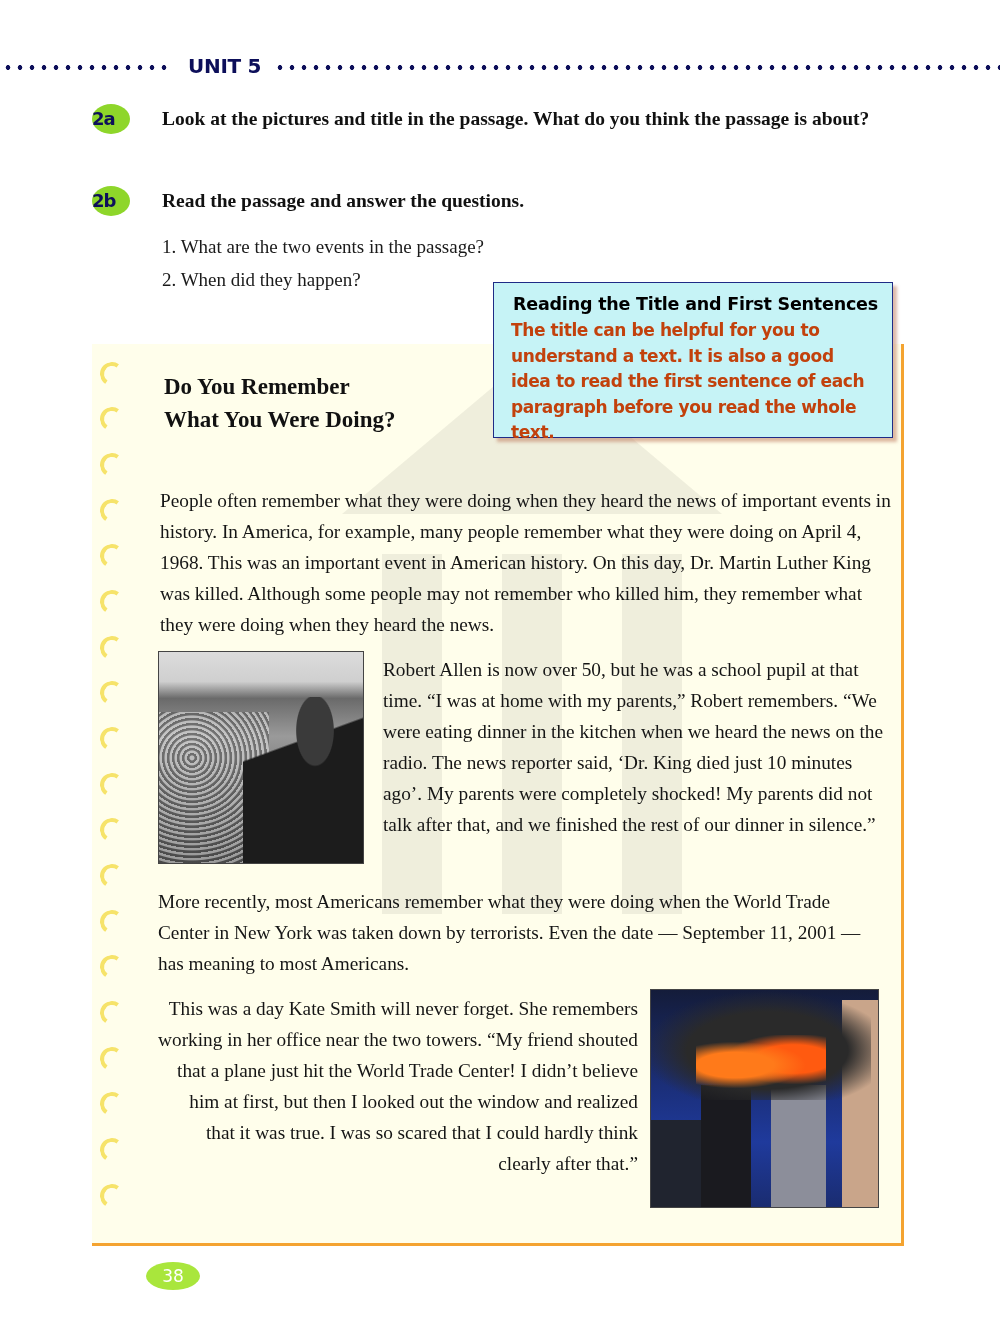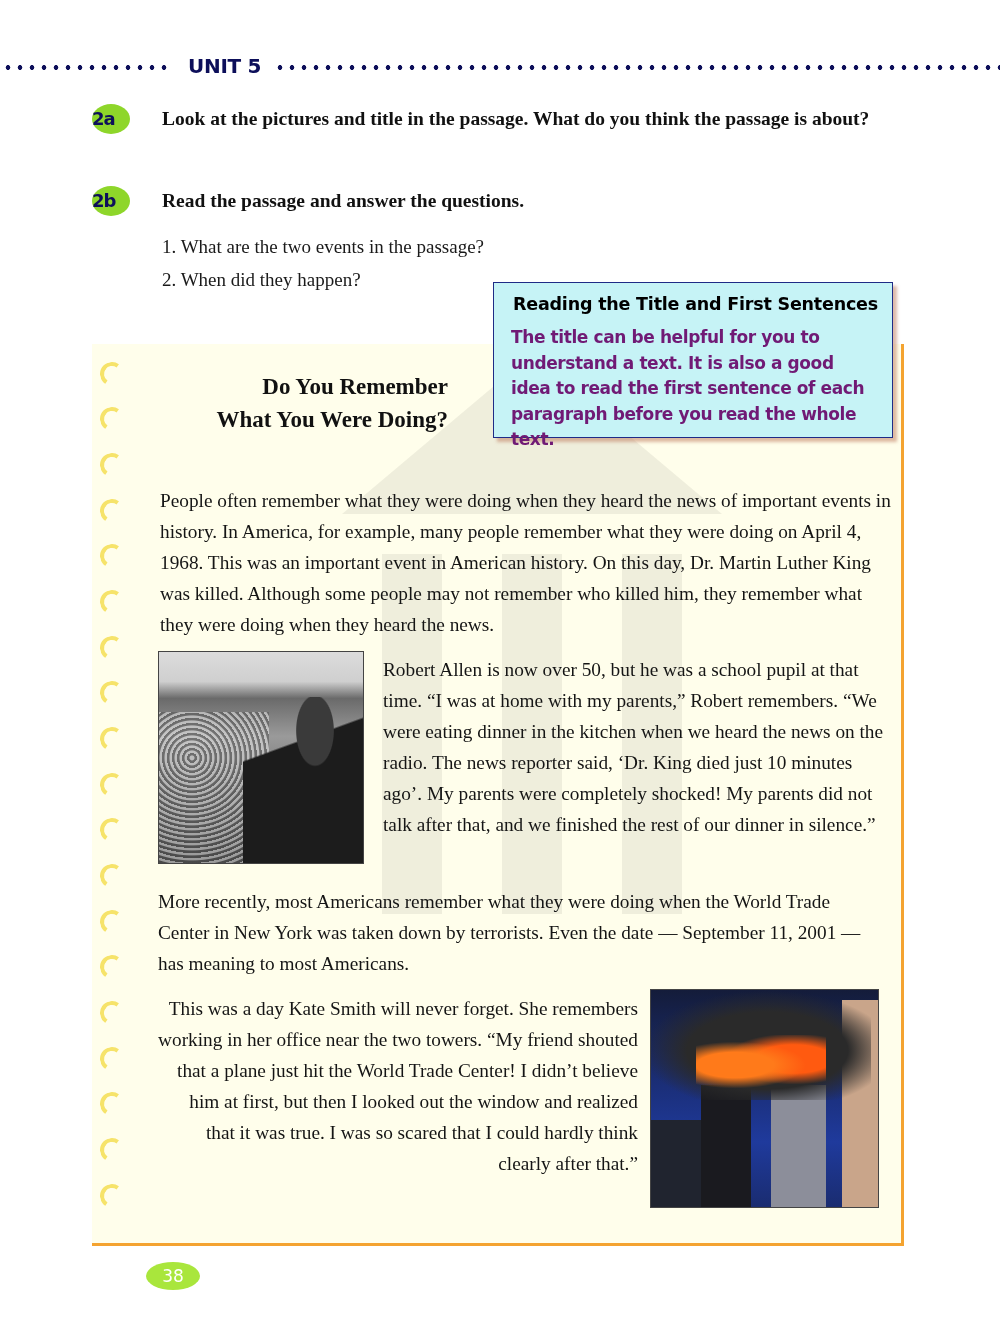--- a/index.html
+++ b/index.html
@@ -37,24 +37,24 @@
   
   .rings { position: absolute; left: 100px; top: 362px; width: 40px; }
   .ring { position: absolute; left: 0; width: 24px; height: 24px; border-radius: 50%;
     border-top: 4px solid #f6e36a; border-left: 4px solid #f6e36a;
     border-right: 4px solid transparent; border-bottom: 4px solid transparent; transform: rotate(-10deg); }
 
   
   .tip-box { position: absolute; left: 493px; top: 282px; width: 400px; height: 156px;
     background: #c6f3f6; border: 1.5px solid #1f2b86; box-shadow: 4px 4px 3px rgba(190,120,90,0.5); padding: 8px 14px 0 17px; z-index: 3; }
   .tip-title { font-family: "DejaVu Sans", sans-serif; font-weight: bold; font-size: 17.5px; color: #000000; line-height: 26px; letter-spacing: -0.2px; text-align: right; }
-  .tip-body { margin-top: 8px; font-family: "DejaVu Sans", sans-serif; font-weight: bold; font-size: 17px; color: #701a75; line-height: 25.5px; letter-spacing: -0.4px; }
+  .tip-body { margin-top: 1px; font-family: "DejaVu Sans", sans-serif; font-weight: bold; font-size: 17px; color: #c2410c; line-height: 25.5px; letter-spacing: -0.4px; }
 
   
-  .passage-title { position: absolute; left: 148px; top: 370px; width: 300px; text-align: right;
+  .passage-title { position: absolute; left: 164px; top: 370px; width: 300px; text-align: left;
     font-family: "Liberation Serif", serif; font-weight: bold; font-size: 23px; line-height: 33px; color: #111; }
   .para { position: absolute; font-family: "Liberation Serif", serif; font-size: 19.3px; line-height: 31px; color: #151515; }
   .p1 { left: 160px; top: 451px; width: 735px; margin-top: 34px; }
   .p2 { left: 383px; top: 654px; width: 510px; }
   .p3 { left: 158px; top: 886px; width: 720px; }
   .p4 { left: 156px; top: 993px; width: 482px; text-align: right; }
 
   
   .photo { position: absolute; border: 1px solid #444; overflow: hidden; }
   .photo-mlk { left: 158px; top: 651px; width: 206px; height: 213px;

